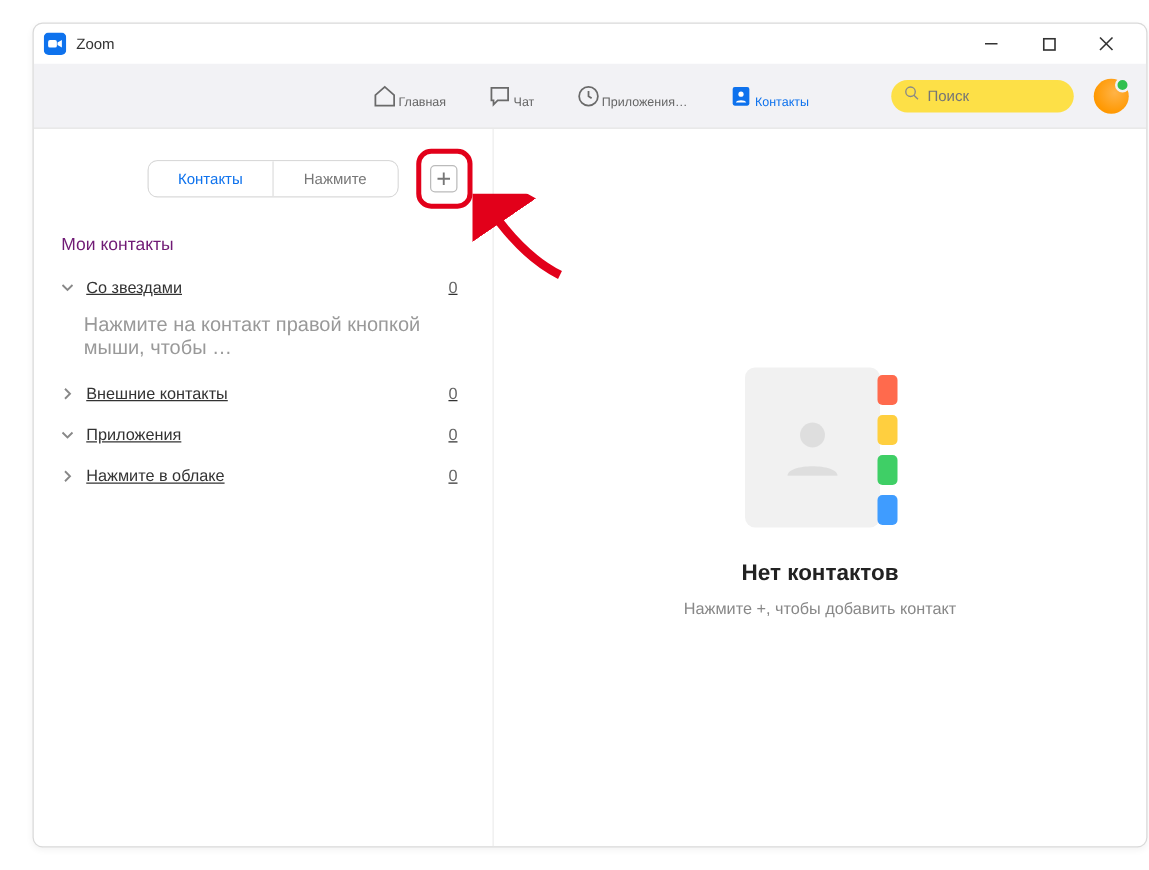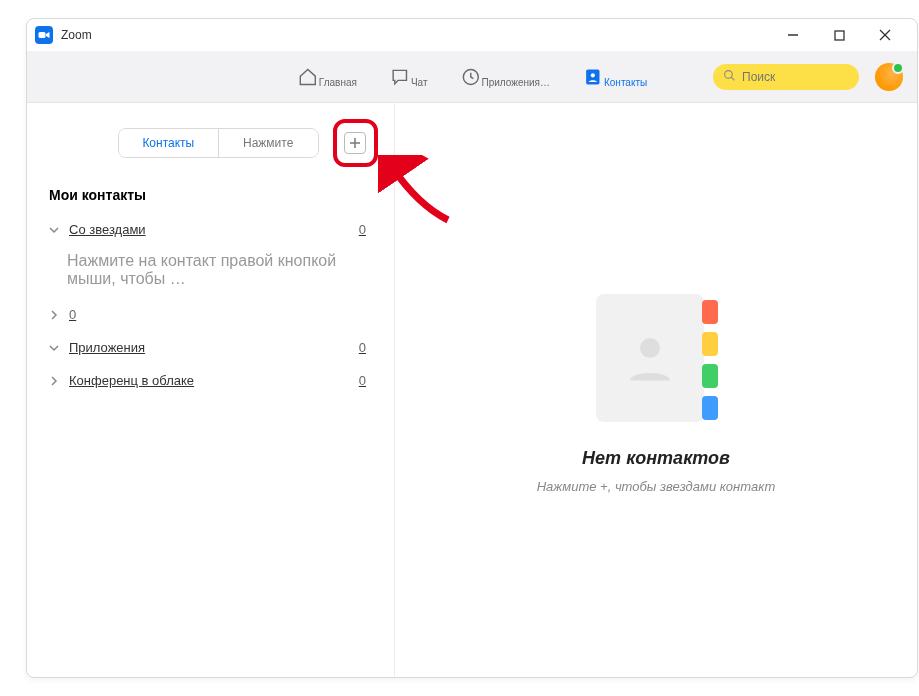--- a/index.html
+++ b/index.html
@@ -24,27 +24,27 @@
 .body-area { display: flex; height: calc(100% - 84px); }
 .left-panel { width: 368px; border-right: 1px solid #ededed; padding-top: 16px; }
 .tab-row { display: flex; align-items: center; padding: 0 22px; gap: 14px; }
 .segmented { display: flex; border: 1px solid #d9d9d9; border-radius: 8px; overflow: hidden; height: 30px; width: 212px; }
 .seg-btn { flex: 1; display: flex; align-items: center; justify-content: center; font-size: 12px; color: #777; cursor: pointer; background: #fff; }
 .seg-btn.active { color: #0e72ed; border-right: 1px solid #d9d9d9; }
 .seg-btn:last-child.active { border-right:none; border-left:1px solid #d9d9d9; }
 .add-btn-wrap { position: relative; width: 48px; height: 48px; display:flex; align-items:center; justify-content:center; margin-left: auto; margin-right: -6px; }
 .add-btn-highlight { position:absolute; inset:0; border:4px solid #e2001a; border-radius:12px; }
 .add-btn { width: 22px; height: 22px; border:1px solid #bbb; border-radius:4px; display:flex; align-items:center; justify-content:center; color:#777; cursor:pointer; background:#fff; }
-.section-title { font-size: 14px; font-weight: 700; color: #000000; padding: 20px 22px 10px; }
+.section-title { font-size: 14px; font-weight: 400; color: #701a75; padding: 20px 22px 10px; }
 .list-item { display: flex; align-items: center; padding: 9px 22px; font-size: 13px; color: #333; cursor: pointer; text-decoration: underline; }
 .list-item .chev { width: 14px; margin-right: 6px; color: #888; display:inline-flex; }
 .list-item .label { flex: 1; }
 .list-item .count { color: #666; padding-right: 6px; }
 .hint-row { padding: 6px 22px 10px 40px; font-size: 16px; color: #999; }
-.right-panel { flex: 1; display: flex; flex-direction: column; align-items: center; justify-content: center; font-style: italic; }
+.right-panel { flex: 1; display: flex; flex-direction: column; align-items: center; justify-content: center; }
 .empty-illus { position: relative; width: 120px; height: 140px; margin-bottom: 22px; }
 .empty-card { position:absolute; left:0; top:8px; width:108px; height:128px; background:#f1f1f1; border-radius:8px; display:flex; align-items:center; justify-content:center; }
 .empty-card svg{ opacity:.45; }
 .color-tabs { position:absolute; right:-2px; top:14px; display:flex; flex-direction:column; gap:8px; }
 .ctab { width:16px; height:24px; border-radius:4px; }
 .empty-title { font-size: 18px; font-weight: 600; color: #222; margin-bottom: 10px; }
 .empty-sub { font-size: 13px; color: #888; }
 .arrow-annot { position: absolute; left: 378px; top: 155px; pointer-events: none; }
 </style>
 </head>
@@ -159,61 +159,62 @@
         <span class="count">0</span>
       </div>
       <div class="hint-row">Нажмите на контакт правой кнопкой мыши, чтобы …</div>
 
       <div class="list-item">
         <span class="chev">
             <svg width="10" height="10" viewBox="0 0 10 10">
               <path d="M3 1l4 4-4 4" fill="none" stroke="#888" stroke-width="1.5"></path>
             </svg>
           </span>
+        <span class="label">Внешние контакты</span>
         <span class="count">0</span>
       </div>
 
       <div class="list-item">
         <span class="chev">
             <svg width="10" height="10" viewBox="0 0 10 10">
               <path d="M1 3l4 4 4-4" fill="none" stroke="#888" stroke-width="1.5"></path>
             </svg>
           </span>
         <span class="label">Приложения</span>
         <span class="count">0</span>
       </div>
 
       <div class="list-item">
         <span class="chev">
             <svg width="10" height="10" viewBox="0 0 10 10">
               <path d="M3 1l4 4-4 4" fill="none" stroke="#888" stroke-width="1.5"></path>
             </svg>
           </span>
-        <span class="label">Конференц в облаке</span>
+        <span class="label">Нажмите в облаке</span>
         <span class="count">0</span>
       </div>
     </div>
 
     <div class="right-panel">
       <div class="empty-illus">
         <div class="empty-card">
           <svg width="60" height="60" viewBox="0 0 24 24" fill="#c9c9c9">
               <circle cx="12" cy="8" r="4"></circle>
               <path d="M4 21c0-4 16-4 16 0z"></path>
             </svg>
         </div>
         <div class="color-tabs">
           <div class="ctab" style="background:#ff6a4d"></div>
           <div class="ctab" style="background:#ffcf3f"></div>
           <div class="ctab" style="background:#3fcf66"></div>
           <div class="ctab" style="background:#3f9cff"></div>
         </div>
       </div>
       <div class="empty-title">Нет контактов</div>
-      <div class="empty-sub">Нажмите +, чтобы звездами контакт</div>
+      <div class="empty-sub">Нажмите +, чтобы добавить контакт</div>
     </div>
   </div>
 </div>
 
 <svg class="arrow-annot" width="90" height="80">
   <defs>
       <marker id="ah" markerWidth="10" markerHeight="10" refX="2" refY="5" orient="auto">
         <path d="M0 0 L10 5 L0 10 Z" fill="#e2001a"></path>
       </marker>
     </defs>

